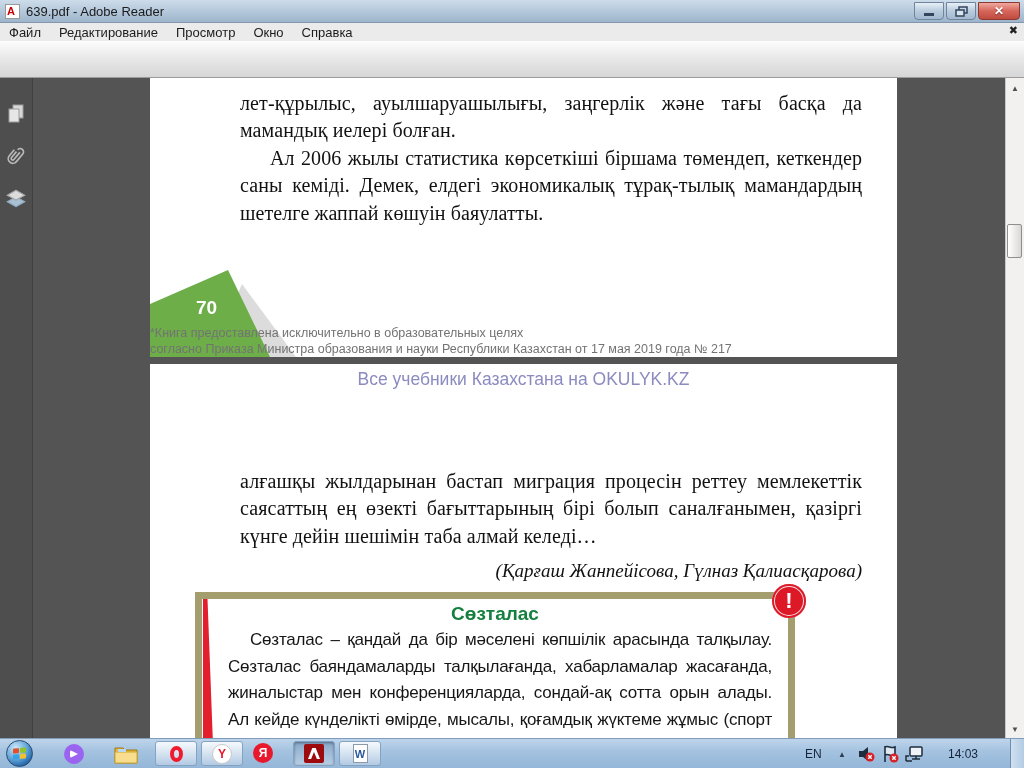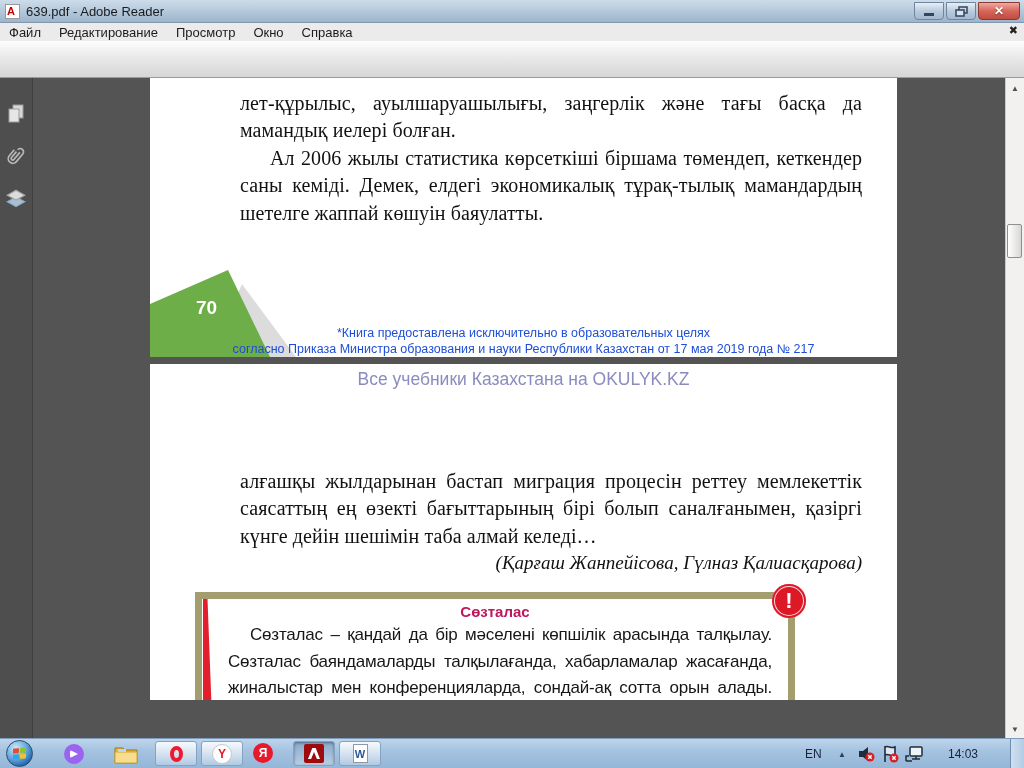--- a/index.html
+++ b/index.html
@@ -48,39 +48,39 @@
   #main{position:absolute;left:0;top:78px;width:1024px;height:660px;background:#545454;overflow:hidden;}
   #iconbar{position:absolute;left:0;top:0;width:32px;height:660px;background:#4e4e4e;border-right:1px solid #404040;}
   .sideicon{position:absolute;left:5px;width:22px;height:22px;}
   #scrollbar{position:absolute;left:1005px;top:0;width:19px;height:660px;background:#f2f1ef;border-left:1px solid #c9c9c9;box-sizing:border-box;}
   .sb-arrow{position:absolute;left:0;width:18px;height:16px;display:flex;align-items:center;justify-content:center;
     font-size:8px;color:#4e4e4e;}
   #sb-thumb{position:absolute;left:1px;top:146px;width:15px;height:34px;border:1px solid #8e8e8e;border-radius:2px;
     background:linear-gradient(90deg,#ffffff,#d8d7d4);box-sizing:border-box;}
   .page{position:absolute;left:150px;width:747px;background:#fff;overflow:hidden;}
   #page1{top:0;height:279px;}
-  #page2{top:286px;height:336px;}
+  #page2{top:286px;height:374px;}
   .textcol{position:absolute;left:90px;width:622px;}
   .ptext{margin:0;font-family:"Liberation Serif",serif;font-size:20px;line-height:27.4px;color:#111;
     text-align:justify;letter-spacing:0.1px;}
   .ind{text-indent:30px;}
-  #notice1,#notice2{position:absolute;left:0;width:100%;text-align:center;color:#1d4ed8;font-size:12.5px;}
+  #notice1,#notice2{position:absolute;left:0;width:100%;text-align:left;color:#737373;font-size:12.5px;}
   #notice1{bottom:17px;}
   #notice2{bottom:1px;}
   #watermark{position:absolute;left:0;top:5px;width:100%;text-align:center;color:#8b8bc0;font-size:17.5px;}
-  #authors{margin-top:2px;text-align:right;font-family:"Liberation Serif",serif;font-style:italic;font-size:19px;color:#111;}
+  #authors{margin-top:10px;text-align:right;font-family:"Liberation Serif",serif;font-style:italic;font-size:19px;color:#111;}
   
   #szbox{position:absolute;left:45px;top:228px;width:600px;height:160px;border:7px solid #a49d6e;
     box-sizing:border-box;background:#fff;}
   #szribbon{position:absolute;left:1px;top:0;width:10px;height:146px;background:#e31e2d;
     clip-path:polygon(0 0,45% 0,100% 100%,0 100%);}
   #szbadge{position:absolute;right:-18px;top:-15px;width:34px;height:34px;border-radius:50%;background:#dd1928;
     box-shadow:inset 0 0 0 2px #dd1928,inset 0 0 0 3px rgba(255,255,255,.85);
     display:flex;align-items:center;justify-content:center;color:#fff;font-weight:bold;font-size:22px;}
-  #szbox h3{margin:4px 0 2px 0;text-align:center;font-size:15px;color:#be185d;}
+  #szbox h3{margin:4px 0 2px 0;text-align:center;font-size:19px;color:#15803d;}
   #szbody{margin:0 16px 0 26px;font-size:17px;line-height:26.5px;color:#161616;text-align:justify;text-indent:22px;letter-spacing:-0.2px;}
   
   #taskbar{position:absolute;left:0;top:738px;width:1024px;height:30px;
     background:linear-gradient(180deg,#bed5eb,#a5c3e0 40%,#94b6d8);border-top:1px solid #7f9cba;box-sizing:border-box;}
   .tbapp{position:absolute;top:2px;width:42px;height:25px;border:1px solid #84a3c1;border-radius:3px;box-sizing:border-box;
     background:linear-gradient(180deg,rgba(255,255,255,.85),rgba(255,255,255,.25));
     display:flex;align-items:center;justify-content:center;}
   .tbapp.active{background:linear-gradient(180deg,#89a9c9,#b8cfe6);box-shadow:inset 0 1px 3px rgba(0,0,30,.4);}
   #startorb{position:absolute;left:6px;top:1px;width:27px;height:27px;border-radius:50%;
     background:radial-gradient(circle at 35% 28%,#cfe8fa,#65a8da 45%,#2264a6 78%,#123c6b);

